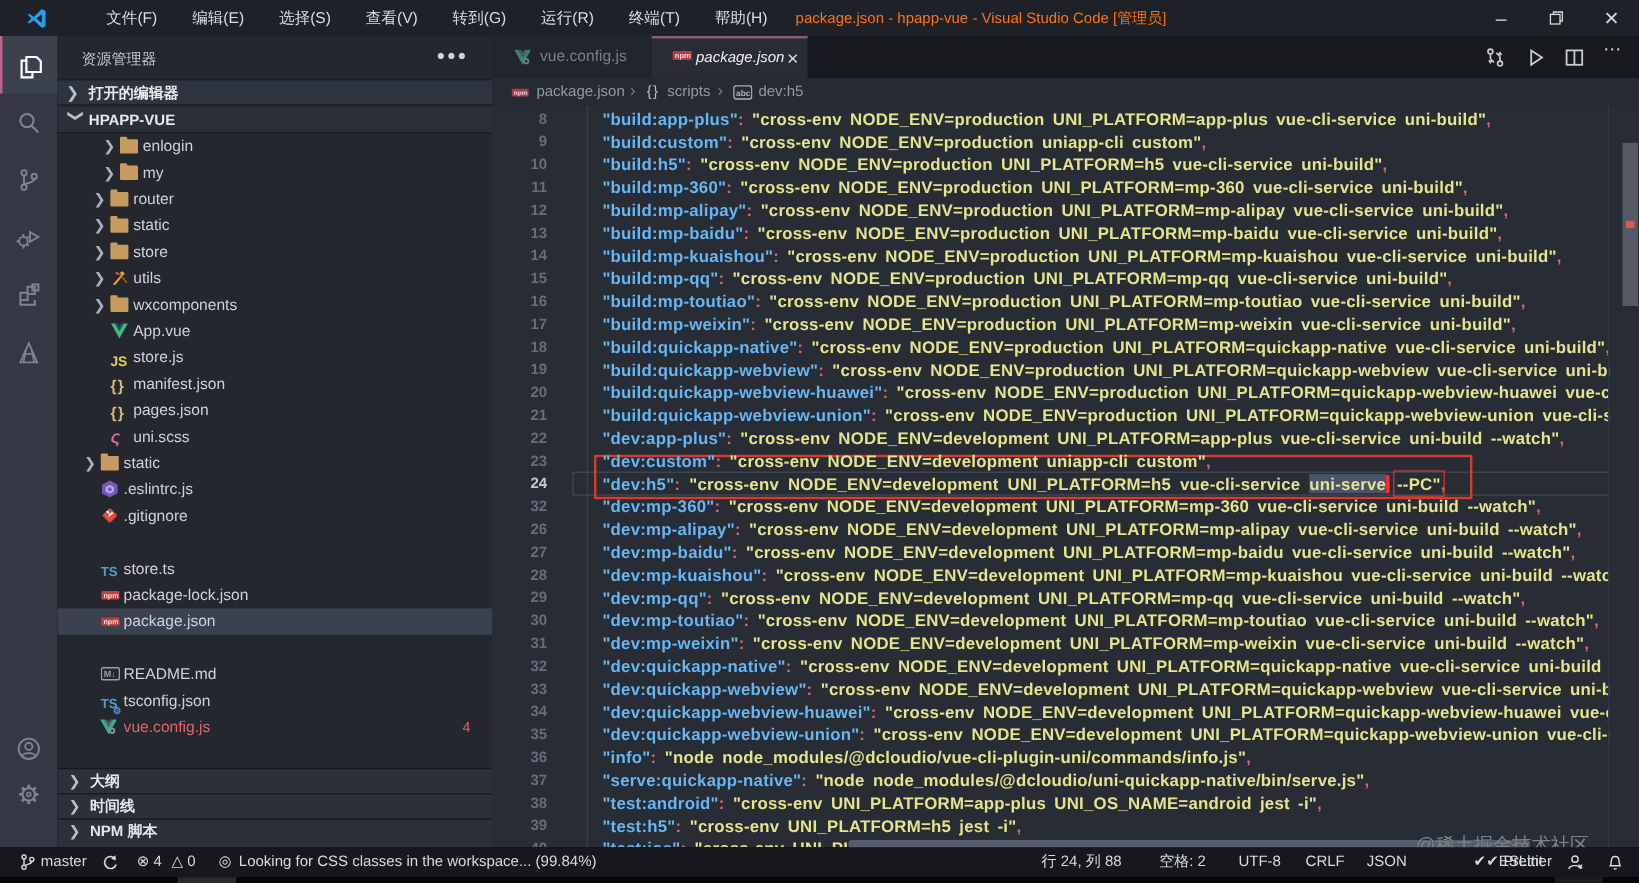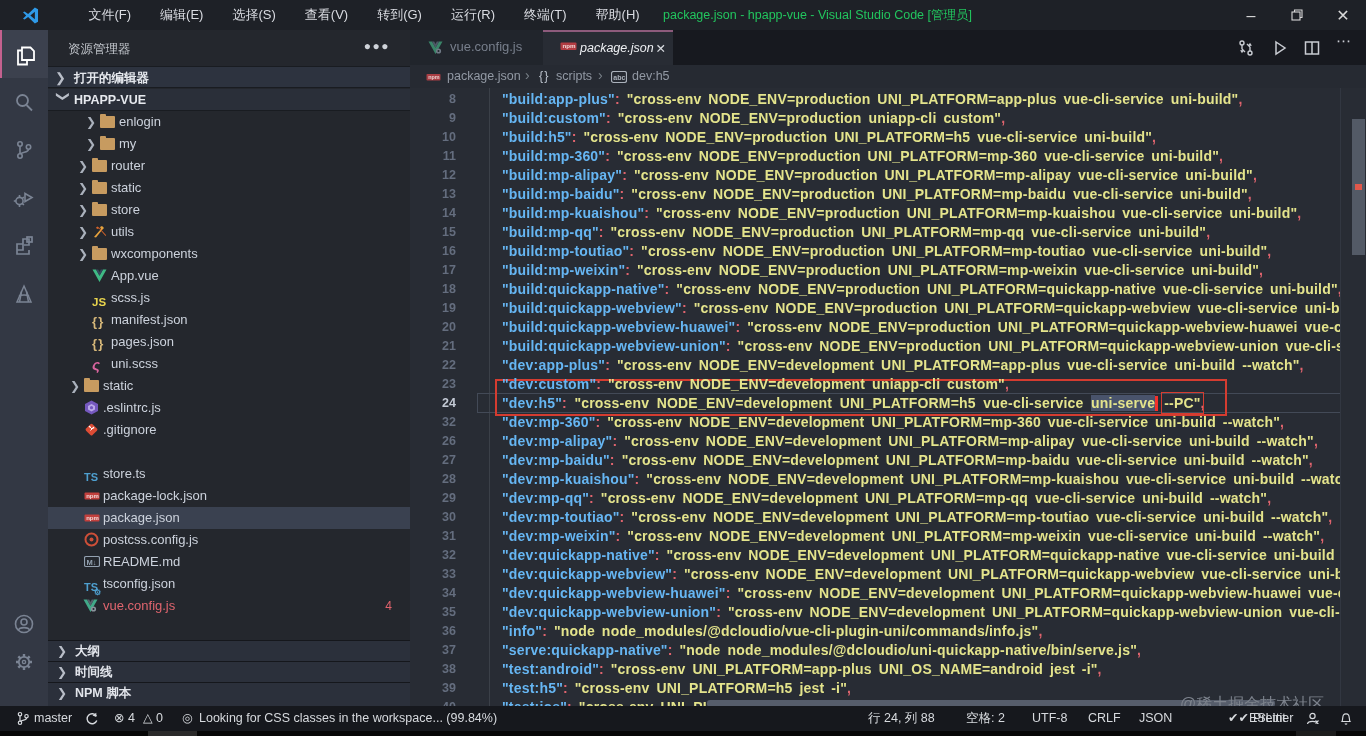--- a/index.html
+++ b/index.html
@@ -1,21 +1,21 @@
 <!DOCTYPE html>
 <html><head><meta charset="utf-8">
 <style>
 * { margin:0; padding:0; box-sizing:border-box; }
 html,body { width:1366px; height:736px; overflow:hidden; background:#0a0a0a;
   font-family:"Liberation Sans",sans-serif; }
 #app { position:relative; width:1366px; height:736px; }
 #titlebar { position:absolute; left:0; top:0; width:1366px; height:30px; background:#1e2127; }
 #titlebar .menus { position:absolute; left:74px; top:0; height:30px; line-height:30px; color:#dadce2; font-size:13px; }
 #titlebar .menus span { display:inline-block; padding:0 14.5px; }
-#wtitle { position:absolute; top:0; left:663px; height:30px; line-height:30px; color:#22c55e; font-size:12.5px; }
+#wtitle { position:absolute; top:0; left:663px; height:30px; line-height:30px; color:#f97316; font-size:12.5px; }
 .winbtns { position:absolute; right:0; top:0; height:30px; }
 .winbtns span { display:inline-block; width:46px; height:30px; text-align:center; line-height:28px; color:#d8d8d8; font-size:14px; }
 #activity { position:absolute; left:0; top:30px; width:48px; height:676px; background:#333844; }
 .aicon { position:absolute; left:0; width:48px; height:48px; color:#7b8494; }
 .aicon.on { background:#3c414e; border-left:2px solid #c4618f; color:#ffffff; }
 .aicon svg { position:absolute; left:12px; top:12px; }
 .aicon.on svg { left:10px; }
 #sidebar { position:absolute; left:48px; top:30px; width:362px; height:676px; background:#24272d; }
 #sbhead { position:absolute; left:0; top:0; width:362px; height:36px; color:#c3c7cd; font-size:12.5px; }
 #sbhead .t { position:absolute; left:20px; top:11px; }
@@ -221,21 +221,21 @@
         </div>
   <div class="ti" style="top:154px">
           <span class="ic" style="left:44px"><svg width="15" height="14" viewBox="0 0 15 14">
               <path fill="#3fb984" d="M0.5 0.5 L7.5 13 L14.5 0.5 L11 0.5 L7.5 6.8 L4 0.5 Z"></path>
               <path fill="#34495e" d="M4 0.5 L7.5 6.8 L11 0.5 L8.8 0.5 L7.5 3 L6.2 0.5 Z"></path>
             </svg></span>
           <span class="nm" style="left:63px">App.vue</span>
         </div>
   <div class="ti" style="top:176px">
           <span class="ic" style="left:44px;color:#e8d44d;font-size:11.5px;top:4px">JS</span>
-          <span class="nm" style="left:63px">scss.js</span>
+          <span class="nm" style="left:63px">store.js</span>
         </div>
   <div class="ti" style="top:198px">
           <span class="ic" style="left:44px;color:#d8b97a;font-size:13px;top:2px">{ }</span>
           <span class="nm" style="left:63px">manifest.json</span>
         </div>
   <div class="ti" style="top:220px">
           <span class="ic" style="left:44px;color:#d8b97a;font-size:13px;top:2px">{ }</span>
           <span class="nm" style="left:63px">pages.json</span>
         </div>
   <div class="ti" style="top:242px">
@@ -276,27 +276,20 @@
               <text x="2.2" y="10.2" font-size="6" fill="#f0d9d9" font-family="Liberation Sans" font-weight="bold">npm</text>
             </svg></span>
           <span class="nm" style="left:55px">package-lock.json</span>
         </div>
   <div class="ti selrow" style="top:396px">
           <span class="ic" style="left:36px"><svg width="16" height="16" viewBox="0 0 16 16">
               <rect x="0.5" y="4.5" width="15" height="7" rx="1" fill="#c2403d"></rect>
               <text x="2.2" y="10.2" font-size="6" fill="#f0d9d9" font-family="Liberation Sans" font-weight="bold">npm</text>
             </svg></span>
           <span class="nm" style="left:55px">package.json</span>
-        </div>
-  <div class="ti" style="top:418px">
-          <span class="ic" style="left:36px"><svg width="15" height="15" viewBox="0 0 15 15">
-              <circle cx="7.5" cy="7.5" r="6" fill="none" stroke="#cd4f38" stroke-width="2"></circle>
-              <circle cx="7.5" cy="7.5" r="2" fill="#cd4f38"></circle>
-            </svg></span>
-          <span class="nm" style="left:55px">postcss.config.js</span>
         </div>
   <div class="ti" style="top:440px">
           <span class="ic" style="left:36px"><svg width="16" height="15" viewBox="0 0 16 15">
               <rect x="0.5" y="2.5" width="15" height="10" rx="1.5" fill="none" stroke="#93a1b0" stroke-width="1.2"></rect>
               <text x="2.5" y="10.5" font-size="7.5" fill="#93a1b0" font-family="Liberation Sans" font-weight="bold">M↓</text>
             </svg></span>
           <span class="nm" style="left:55px">README.md</span>
         </div>
   <div class="ti" style="top:462px">
           <span class="ic" style="left:36px;color:#4e9fcf;font-size:11px">TS<span style="position:absolute;left:10px;top:6px;font-size:8px;color:#4e9fcf">⚙</span></span>

